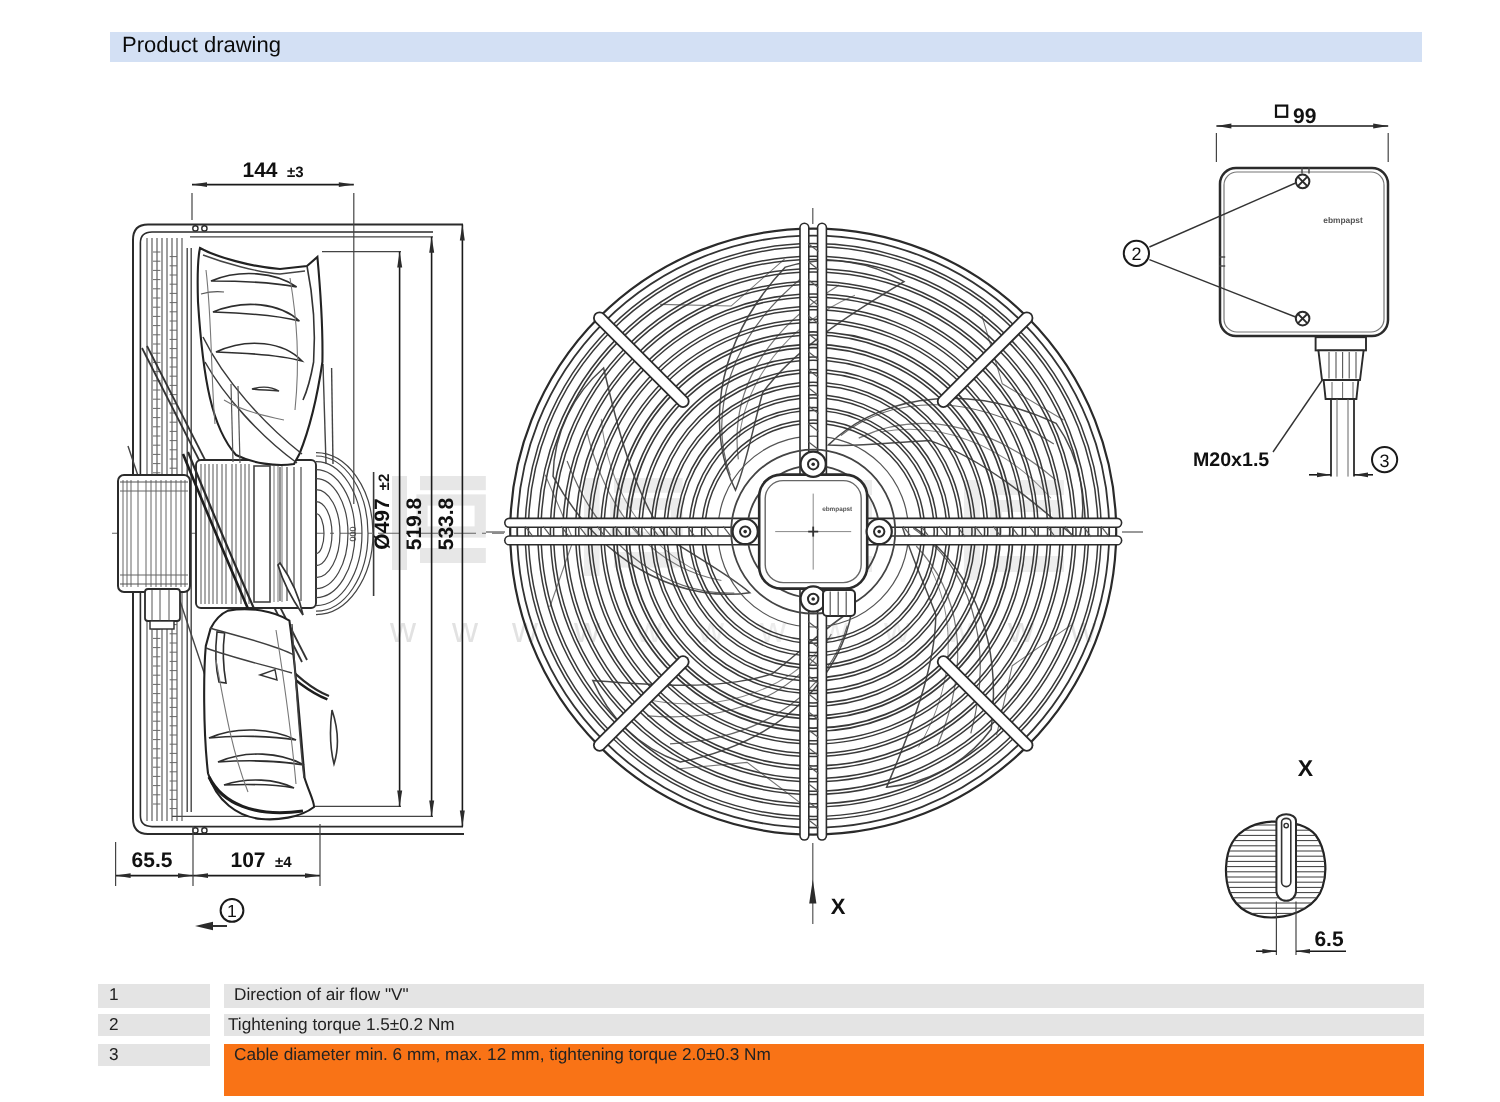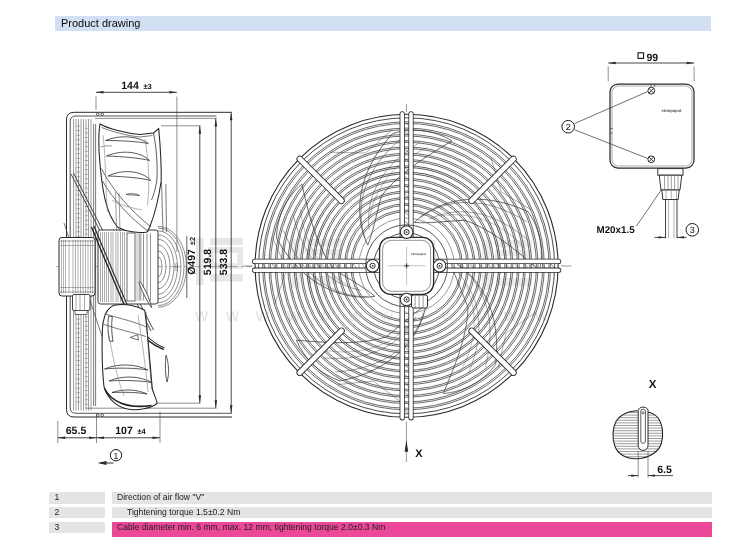--- a/index.html
+++ b/index.html
@@ -555,14 +555,14 @@
     <line x1="648.0" y1="450.8" x2="648.0" y2="477.5" stroke="#444" stroke-width="0.6"></line>
     <line x1="628.0" y1="475.6" x2="638.2" y2="475.6" stroke="#1a1a1a" stroke-width="0.8"></line>
     <line x1="648.0" y1="475.6" x2="673.0" y2="475.6" stroke="#1a1a1a" stroke-width="0.8"></line>
     <polygon points="638.2,475.6 631.2,476.8 631.2,474.5" fill="#2b2b2b"></polygon>
     <polygon points="648.0,475.6 655.0,474.5 655.0,476.8" fill="#2b2b2b"></polygon>
     <text x="664.5" y="473.2" font-size="10.5" font-weight="700" text-anchor="middle" fill="#111" font-family="Liberation Sans, sans-serif">6.5</text>
   </svg>
 <div style="position:absolute;left:48.5px;top:492.2px;width:56.3px;height:11.5px;background:#e4e4e4;font-size:8.6px;line-height:11.6px;padding-left:6px;box-sizing:border-box;color:#222">1</div>
 <div style="position:absolute;left:112px;top:492.2px;width:600px;height:11.5px;background:#e4e4e4;font-size:8.6px;line-height:11.6px;padding-left:5px;box-sizing:border-box;color:#222">Direction of air flow "V"</div>
 <div style="position:absolute;left:48.5px;top:506.6px;width:56.3px;height:11.5px;background:#e4e4e4;font-size:8.6px;line-height:11.6px;padding-left:6px;box-sizing:border-box;color:#222">2</div>
-<div style="position:absolute;left:112px;top:506.6px;width:600px;height:11.5px;background:#e4e4e4;font-size:8.6px;line-height:11.6px;padding-left:15px;box-sizing:border-box;color:#222">Tightening torque 1.5±0.2 Nm</div>
+<div style="position:absolute;left:112px;top:506.6px;width:600px;height:11.5px;background:#e4e4e4;font-size:8.6px;line-height:11.6px;padding-left:2px;box-sizing:border-box;color:#222">Tightening torque 1.5±0.2 Nm</div>
 <div style="position:absolute;left:48.5px;top:521.5px;width:56.3px;height:11.5px;background:#e4e4e4;font-size:8.6px;line-height:11.6px;padding-left:6px;box-sizing:border-box;color:#222">3</div>
-<div style="position:absolute;left:112px;top:521.5px;width:600px;height:15px;background:#ec4899;font-size:8.6px;line-height:11.6px;padding-left:5px;box-sizing:border-box;color:#222">Cable diameter min. 6 mm, max. 12 mm, tightening torque 2.0±0.3 Nm</div>
+<div style="position:absolute;left:112px;top:521.5px;width:600px;height:26px;background:#f97316;font-size:8.6px;line-height:11.6px;padding-left:5px;box-sizing:border-box;color:#222">Cable diameter min. 6 mm, max. 12 mm, tightening torque 2.0±0.3 Nm</div>
 </body></html>

